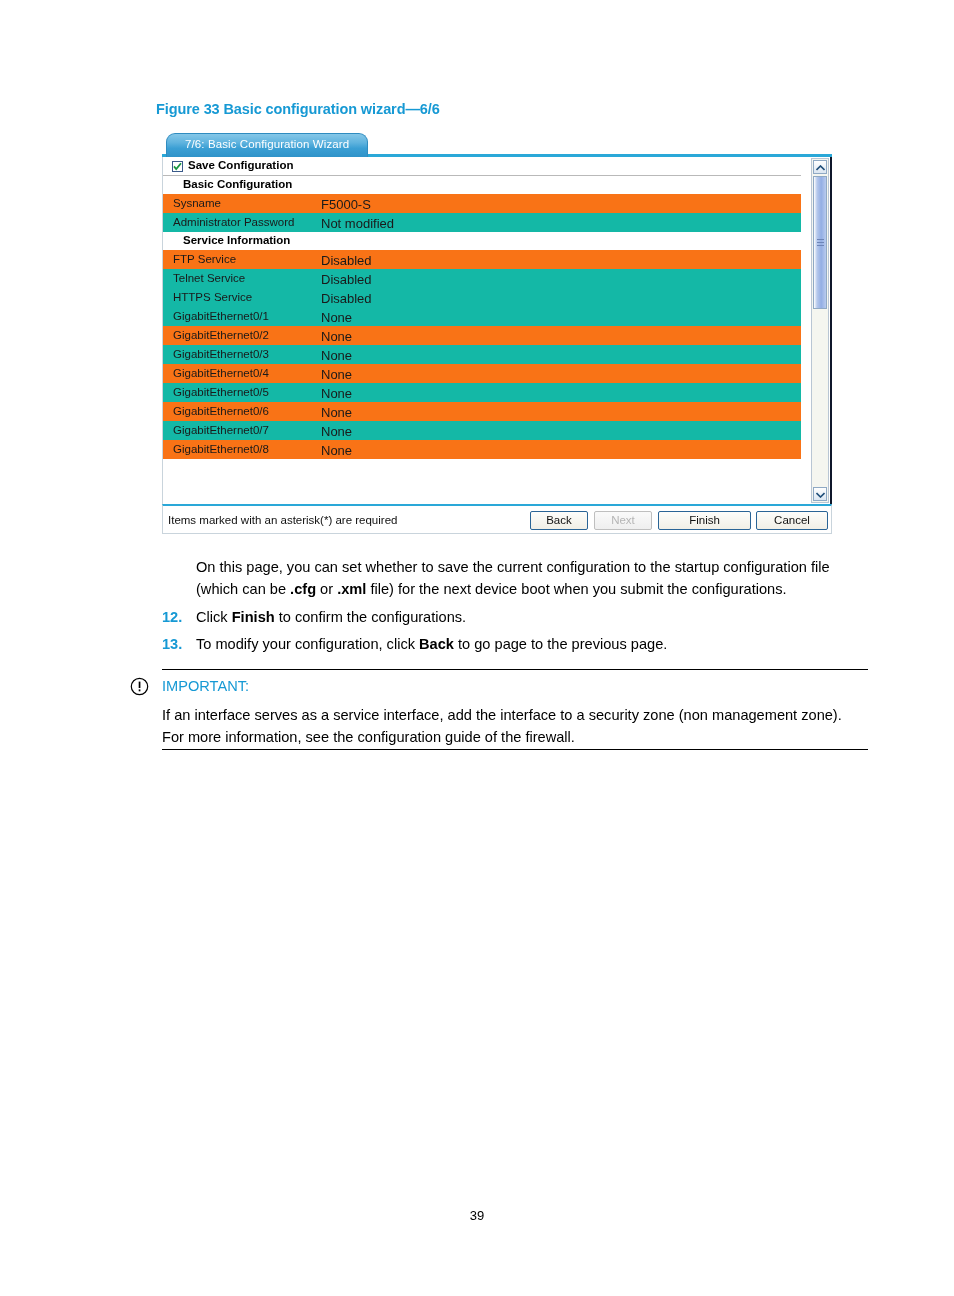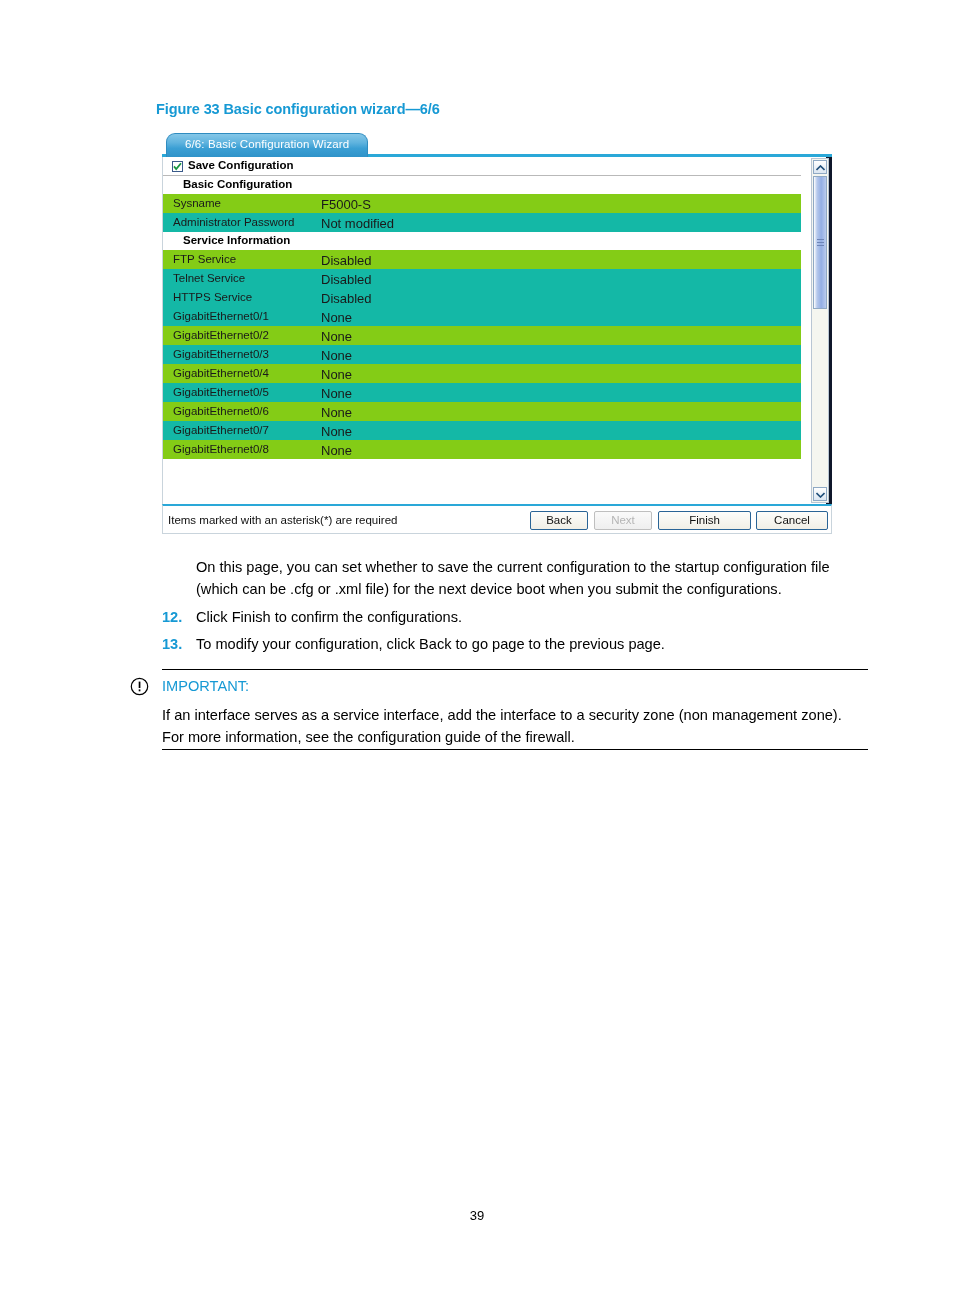--- a/index.html
+++ b/index.html
@@ -77,21 +77,21 @@
 
   
   .content-box {
     position: absolute;
     left: 0;
     top: 27px;
     width: 670px;
     height: 347px;
     box-sizing: border-box;
     border-left: 1px solid #c9d4dc;
-    border-right: 6px solid #0f172a;
+    border-right: 2px solid #0f172a;
     background: #ffffff;
     overflow: hidden;
   }
 
   .save-row {
     position: absolute;
     left: 0;
     top: 0;
     width: 638px;
     height: 19px;
@@ -139,21 +139,21 @@
     font-weight: bold;
     color: #000000;
     white-space: nowrap;
     padding-left: 17px;
   }
 
   .drow {
     height: 19px;
     position: relative;
   }
-  .drow.alt { background: #84cc16; }
+  .drow.alt { background: #f97316; }
   .drow.plain { background: #14b8a6; }
   .dkey {
     position: absolute;
     left: 10px;
     top: 3px;
     font-size: 11.5px;
     color: #1a1a1a;
     white-space: nowrap;
   }
   .dval {
@@ -343,33 +343,33 @@
   .page-num {
     position: absolute;
     left: 0;
     top: 1208px;
     width: 954px;
     text-align: center;
     font-size: 13px;
     color: #000000;
   }
 
-  b { font-weight: normal; text-align: right; }
+  b { font-weight: bold; text-align: right; }
 </style>
 </head>
 <body>
 
 <div class="fig-caption">Figure 33 Basic configuration wizard—6/6</div>
 
 <div class="panel">
 
   <div class="tabstrip">
     <div class="tabstrip-rule"></div>
     <div class="tab">
-      <span class="tab-label">6/6: Basic Configuration Wizard</span>
+      <span class="tab-label">7/6: Basic Configuration Wizard</span>
     </div>
   </div>
 
   <div class="content-box">
 
     <div class="save-row">
       <span class="chk">
         <svg width="9" height="9" viewBox="0 0 9 9" aria-hidden="true">
           <path d="M1 4.4 L3.2 7 L8 1.2" stroke="#1a9641" stroke-width="1.8" fill="none"></path>
         </svg>

